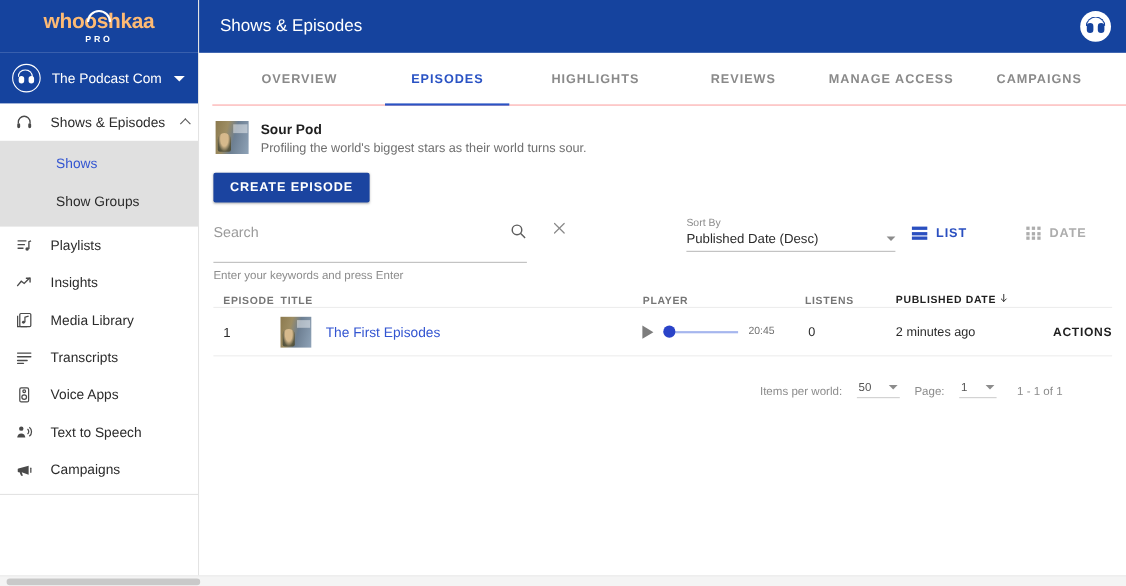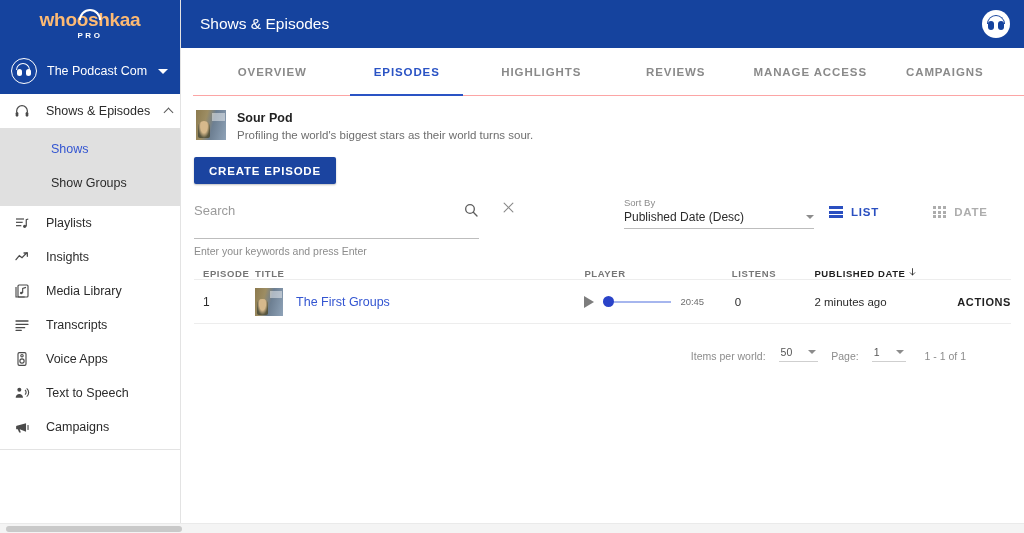--- a/index.html
+++ b/index.html
@@ -658,21 +658,21 @@
             </svg>
           </span>
         </div>
         <div class="th c-actions"></div>
       </div>
 
       <div class="trow">
         <div class="c-ep ep-num">1</div>
         <div class="c-title title-cell">
           <span class="row-thumb"></span>
-          <a class="ep-link">The First Groups</a>
+          <a class="ep-link">The First Episodes</a>
         </div>
         <div class="c-player player-cell">
           <span class="play-tri"></span>
           <span class="slider">
             <span class="track"></span>
               <span class="knob"></span>
           </span>
           <span class="dur">20:45</span>
         </div>
         <div class="c-listens listens">0</div>

